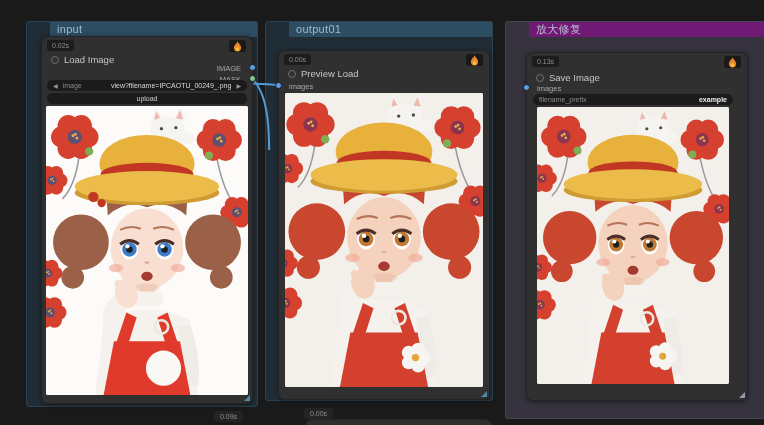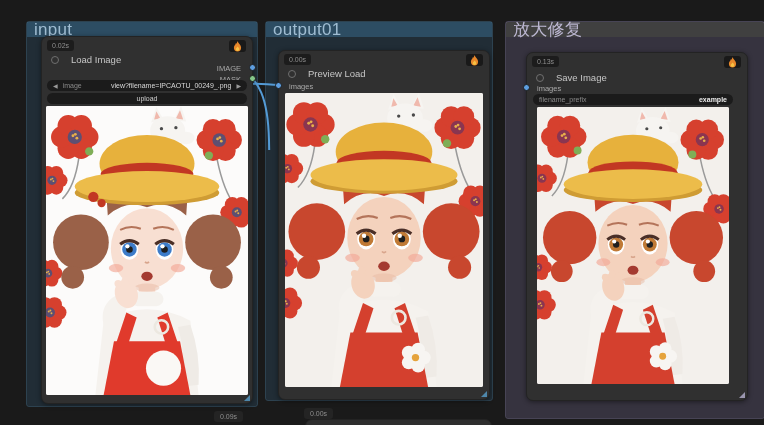--- a/index.html
+++ b/index.html
@@ -1,34 +1,34 @@
 <!DOCTYPE html>
 <html><head>
 <meta charset="utf-8">
 <style>
   html,body{margin:0;padding:0;background:#111;}
   .canvas{position:relative;width:764px;height:425px;background:#1a1a1a;overflow:hidden;
           font-family:"Liberation Sans",sans-serif; -webkit-font-smoothing:antialiased;}
   
   .group{position:absolute;z-index:1;border-radius:2px;}
-  .group .gtitle{height:15px;font-size:17px;line-height:15px;padding-left:7px;letter-spacing:.3px;}
+  .group .gtitle{height:15px;font-size:11px;line-height:15px;padding-left:7px;letter-spacing:.3px;margin-left:23px;}
   .g-teal{background:rgba(44,76,98,.40);outline:1px solid rgba(62,100,126,.55);}
   .g-teal .gtitle{background:#2d4d63;color:#9fbcd1;}
   .g-purple{background:rgba(88,83,108,.45);outline:1px solid rgba(110,104,134,.55);}
-  .g-purple .gtitle{background:#404040;color:#bcb7d2;}
+  .g-purple .gtitle{background:#701a75;color:#bcb7d2;}
   
   .wires{position:absolute;inset:0;z-index:2;pointer-events:none;}
   
   .node{position:absolute;z-index:3;background:#303030;border:1px solid #232323;border-radius:7px;
         box-shadow:0 1px 5px rgba(0,0,0,.45);}
   .badge{position:absolute;top:3px;left:5px;font-size:7px;line-height:9px;color:#8f8f8f;
          background:#1c1c1c;border-radius:3px;padding:1px 5px;}
   .fire-btn{position:absolute;top:3px;right:6px;width:17px;height:12px;background:#191919;
             border-radius:3px;display:flex;align-items:center;justify-content:center;cursor:pointer;}
-  .title-row{position:absolute;top:17px;left:9px;display:flex;align-items:center;gap:12px;}
+  .title-row{position:absolute;top:17px;left:9px;display:flex;align-items:center;gap:5px;}
   .collapse-dot{width:6px;height:6px;border:1px solid #6f6f6f;border-radius:50%;}
   .node-title{font-size:9.5px;color:#c6c6c6;}
   .slot-label{position:absolute;font-size:7.5px;color:#a9a9a9;}
   .dot{position:absolute;width:7px;height:7px;border-radius:50%;border:1px solid #1d1d1d;box-sizing:border-box;}
   .dot-image{background:#5d9ee0;}
   .dot-mask{background:#84c78a;}
   .pill{position:absolute;height:11px;background:#1b1b1b;border-radius:6px;display:flex;
         align-items:center;font-size:7px;padding:0 6px;box-sizing:border-box;}
   .pill .wlabel{color:#8a8a8a;}
   .pill .wvalue{color:#d8d8d8;margin-left:auto;}

